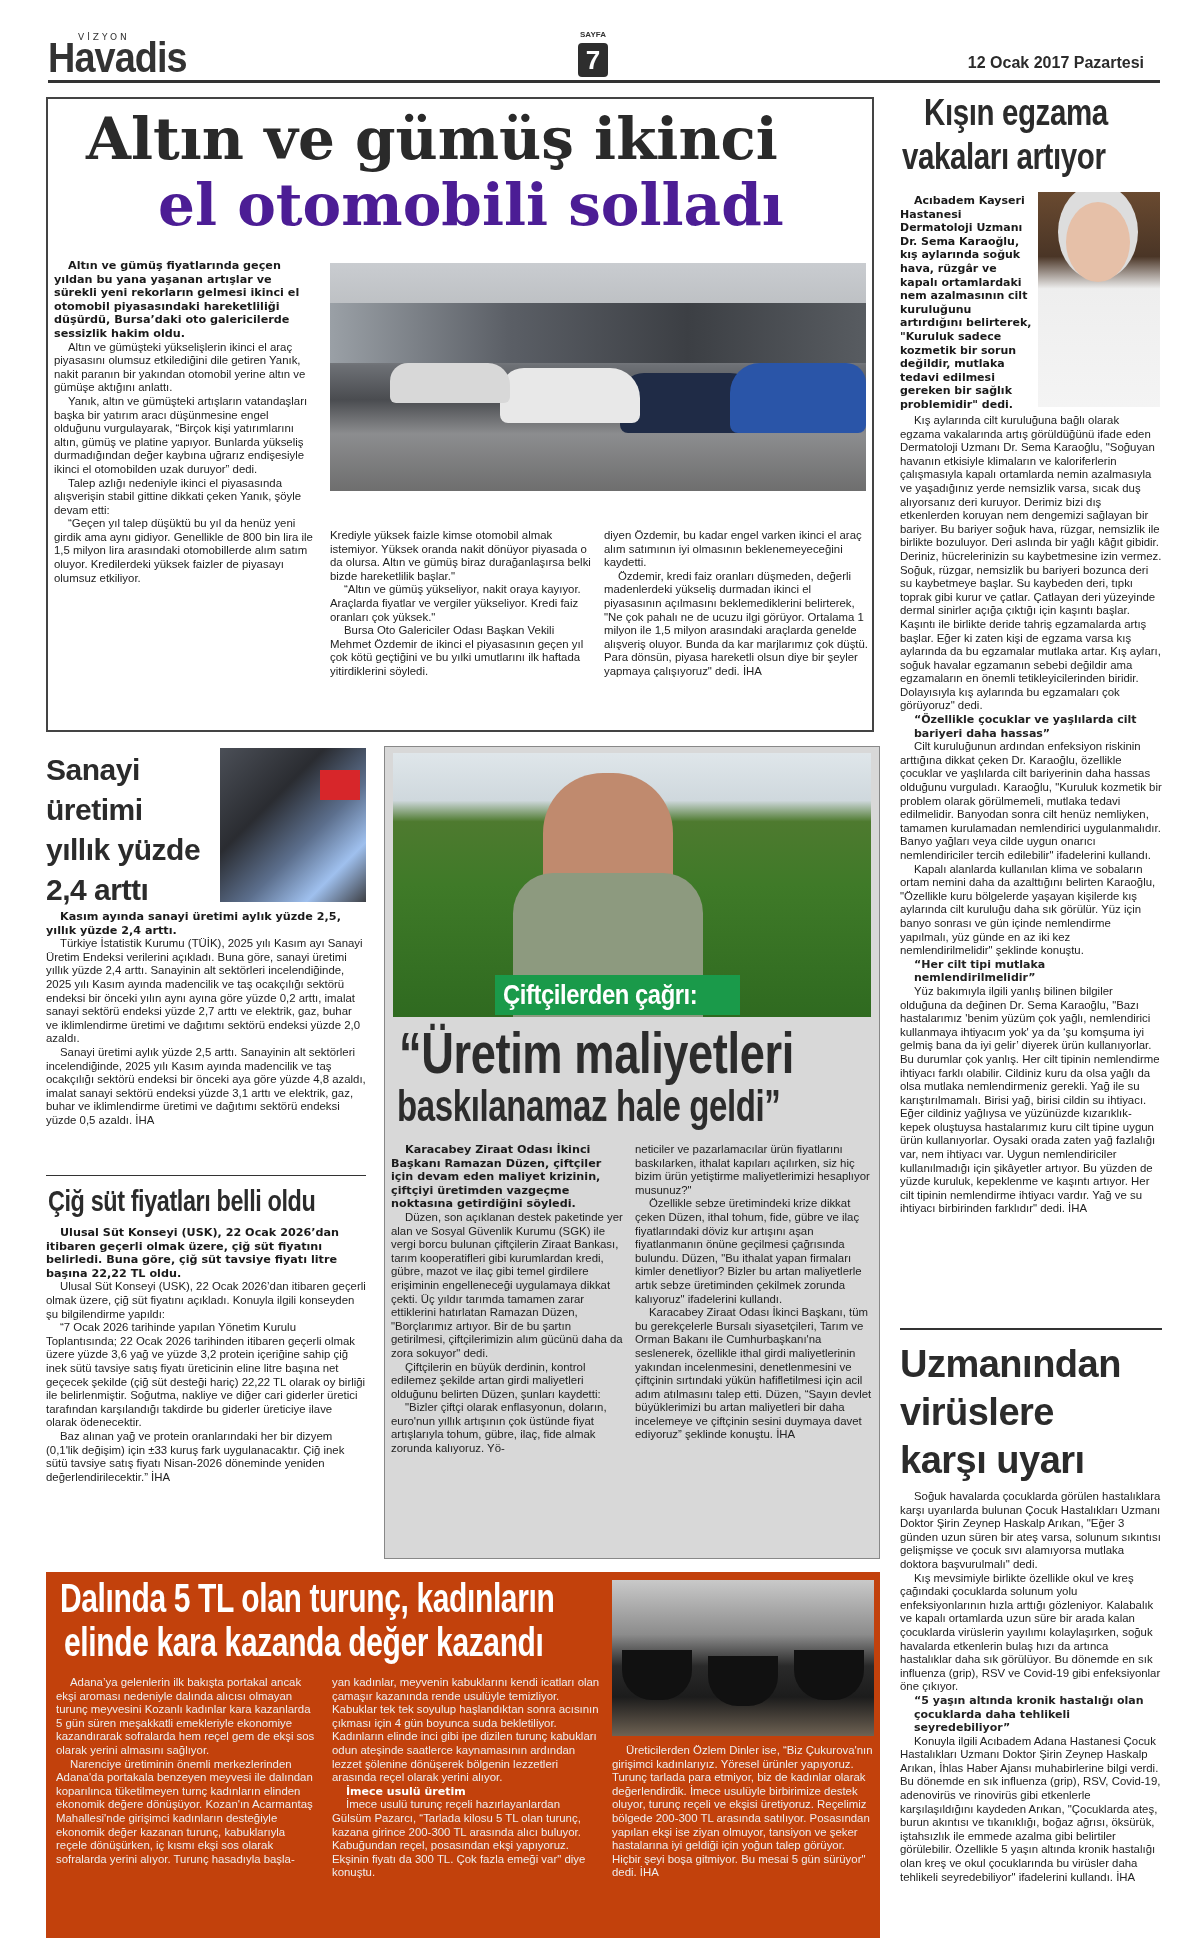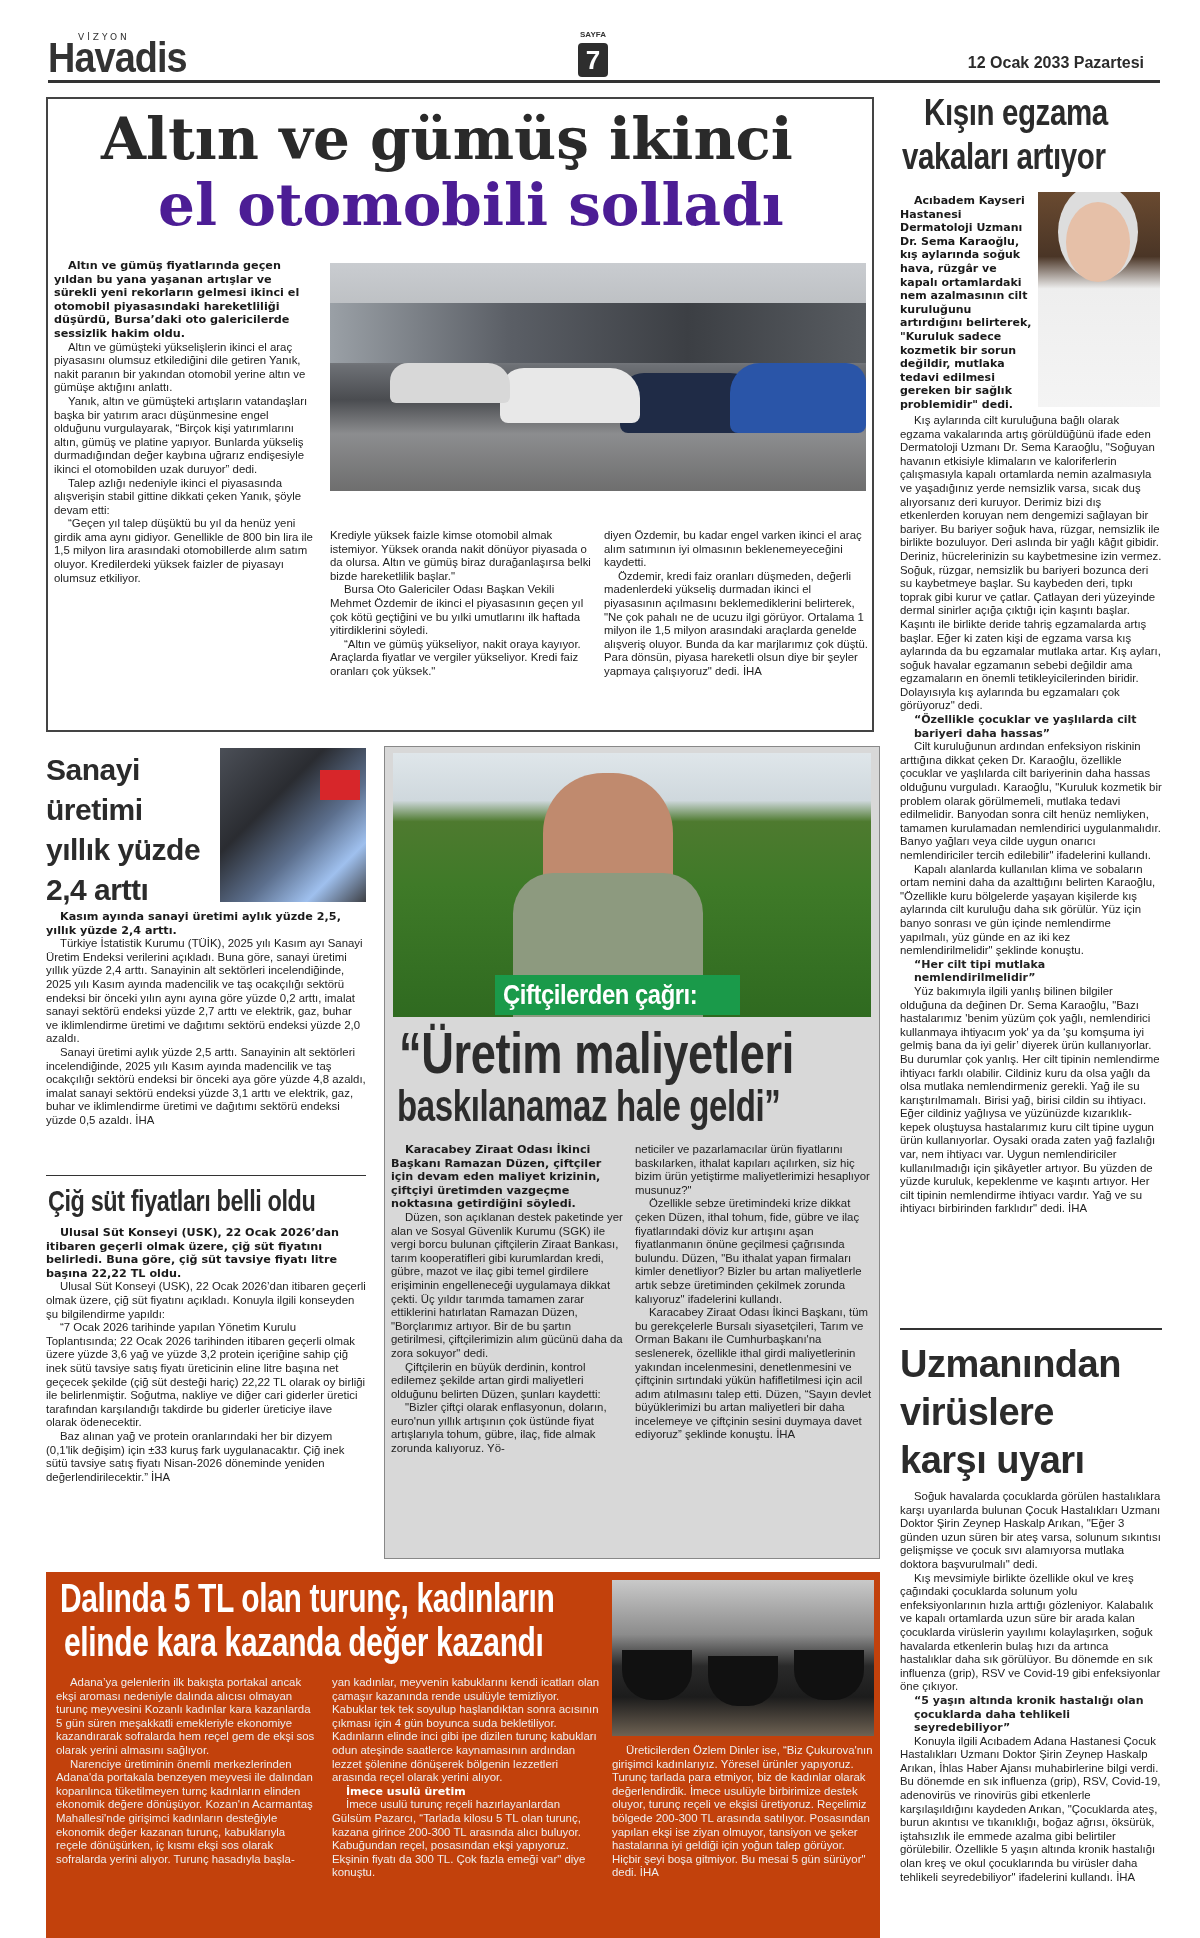--- a/index.html
+++ b/index.html
@@ -18,45 +18,45 @@
 
 <div class="abs" style="left:0;top:0;width:1200px;height:90px">
   <div class="abs" style="left:48px;top:30px;width:200px;height:50px">
     <span class="abs" style="left:30px;top:2px;font-size:9px;letter-spacing:3px;color:#333;font-family:'DejaVu Sans',sans-serif">VİZYON</span>
     <span class="abs cond" style="left:0;top:4px;font-size:42px;color:#333;transform:scaleX(0.9);letter-spacing:-1px">Havadis</span>
   </div>
   <div class="abs" style="left:578px;top:30px;width:30px;height:52px;text-align:center">
     <div style="font-size:8px;font-weight:bold;color:#333">SAYFA</div>
     <div style="margin-top:4px;background:#2e2e2e;color:#fff;border-radius:4px;height:34px;font-size:26px;line-height:34px;font-weight:bold">7</div>
   </div>
-  <div class="abs" style="right:56px;top:54px;font-size:16px;font-weight:bold;color:#2b2b2b;font-family:'Liberation Sans',sans-serif">12 Ocak 2033 Pazartesi</div>
+  <div class="abs" style="right:56px;top:54px;font-size:16px;font-weight:bold;color:#2b2b2b;font-family:'Liberation Sans',sans-serif">12 Ocak 2017 Pazartesi</div>
   <div class="rule" style="left:48px;top:80px;width:1112px;height:3px"></div>
 </div>
 
 <div class="abs" style="left:46px;top:97px;width:828px;height:635px;border:2px solid #444;border-right-width:2px">
-  <div class="abs cond" style="left:53px;top:6px;font-family:'DejaVu Serif',serif;font-size:58px;color:#2a2a2a;letter-spacing:0">Altın ve gümüş ikinci</div>
+  <div class="abs cond" style="left:38px;top:6px;font-family:'DejaVu Serif',serif;font-size:58px;color:#2a2a2a;letter-spacing:0">Altın ve gümüş ikinci</div>
   <div class="abs cond" style="left:110px;top:72px;font-family:'DejaVu Serif',serif;font-size:58px;color:#4c1d95;letter-spacing:0">el otomobili solladı</div>
   <div class="abs p" style="left:6px;top:160px;width:264px">
     <span class="lead">Altın ve gümüş fiyatlarında geçen yıldan bu yana yaşanan artışlar ve sürekli yeni rekorların gelmesi ikinci el otomobil piyasasındaki hareketliliği düşürdü, Bursa’daki oto galericilerde sessizlik hakim oldu.</span>
     <span class="ind">Altın ve gümüşteki yükselişlerin ikinci el araç piyasasını olumsuz etkilediğini dile getiren Yanık, nakit paranın bir yakından otomobil yerine altın ve gümüşe aktığını anlattı.</span>
     <span class="ind">Yanık, altın ve gümüşteki artışların vatandaşları başka bir yatırım aracı düşünmesine engel olduğunu vurgulayarak, “Birçok kişi yatırımlarını altın, gümüş ve platine yapıyor. Bunlarda yükseliş durmadığından değer kaybına uğrarız endişesiyle ikinci el otomobilden uzak duruyor” dedi.</span>
     <span class="ind">Talep azlığı nedeniyle ikinci el piyasasında alışverişin stabil gittine dikkati çeken Yanık, şöyle devam etti:</span>
     <span class="ind">“Geçen yıl talep düşüktü bu yıl da henüz yeni girdik ama aynı gidiyor. Genellikle de 800 bin lira ile 1,5 milyon lira arasındaki otomobillerde alım satım oluyor. Kredilerdeki yüksek faizler de piyasayı olumsuz etkiliyor.</span>
   </div>
   <div class="abs photo" style="left:282px;top:164px;width:536px;height:228px;background:linear-gradient(180deg,#c9ccd0 0%,#b6b9bc 30%,#6d7075 45%,#4a4c50 60%,#8c8d8f 75%,#6e6e6e 100%)">
     <div class="abs" style="left:0;top:40px;width:536px;height:60px;background:linear-gradient(90deg,#9aa0a6,#5b5f66,#3c3f44,#585c61)"></div>
     <div class="abs" style="left:290px;top:110px;width:140px;height:60px;background:#1f2b46;border-radius:24px 30px 8px 8px"></div>
     <div class="abs" style="left:400px;top:100px;width:136px;height:70px;background:#2a55a8;border-radius:30px 20px 8px 8px"></div>
     <div class="abs" style="left:170px;top:105px;width:140px;height:55px;background:#e8e8e8;border-radius:24px 30px 8px 8px"></div>
     <div class="abs" style="left:60px;top:100px;width:120px;height:40px;background:#d8d8d8;border-radius:18px 22px 6px 6px"></div>
   </div>
   <div class="abs p" style="left:282px;top:430px;width:264px">
     <span style="display:block">Krediyle yüksek faizle kimse otomobil almak istemiyor. Yüksek oranda nakit dönüyor piyasada o da olursa. Altın ve gümüş biraz durağanlaşırsa belki bizde hareketlilik başlar."</span>
+    <span class="ind">“Altın ve gümüş yükseliyor, nakit oraya kayıyor. Araçlarda fiyatlar ve vergiler yükseliyor. Kredi faiz oranları çok yüksek."</span>
     <span class="ind">Bursa Oto Galericiler Odası Başkan Vekili Mehmet Özdemir de ikinci el piyasasının geçen yıl çok kötü geçtiğini ve bu yılki umutlarını ilk haftada yitirdiklerini söyledi.</span>
-    <span class="ind">“Altın ve gümüş yükseliyor, nakit oraya kayıyor. Araçlarda fiyatlar ve vergiler yükseliyor. Kredi faiz oranları çok yüksek."</span>
   </div>
   <div class="abs p" style="left:556px;top:430px;width:264px">
     <span style="display:block">diyen Özdemir, bu kadar engel varken ikinci el araç alım satımının iyi olmasının beklenemeyeceğini kaydetti.</span>
     <span class="ind">Özdemir, kredi faiz oranları düşmeden, değerli madenlerdeki yükseliş durmadan ikinci el piyasasının açılmasını beklemediklerini belirterek, "Ne çok pahalı ne de ucuzu ilgi görüyor. Ortalama 1 milyon ile 1,5 milyon arasındaki araçlarda genelde alışveriş oluyor. Bunda da kar marjlarımız çok düştü. Para dönsün, piyasa hareketli olsun diye bir şeyler yapmaya çalışıyoruz" dedi. İHA</span>
   </div>
 </div>
 
 <div class="abs" style="left:900px;top:92px;width:262px;height:1230px">
   <div class="abs cond" style="left:24px;top:0;font-size:36px;color:#2b2b2b;transform:scaleX(0.82)">Kışın egzama</div>
   <div class="abs cond" style="left:2px;top:44px;font-size:36px;color:#2b2b2b;transform:scaleX(0.82)">vakaları artıyor</div>

